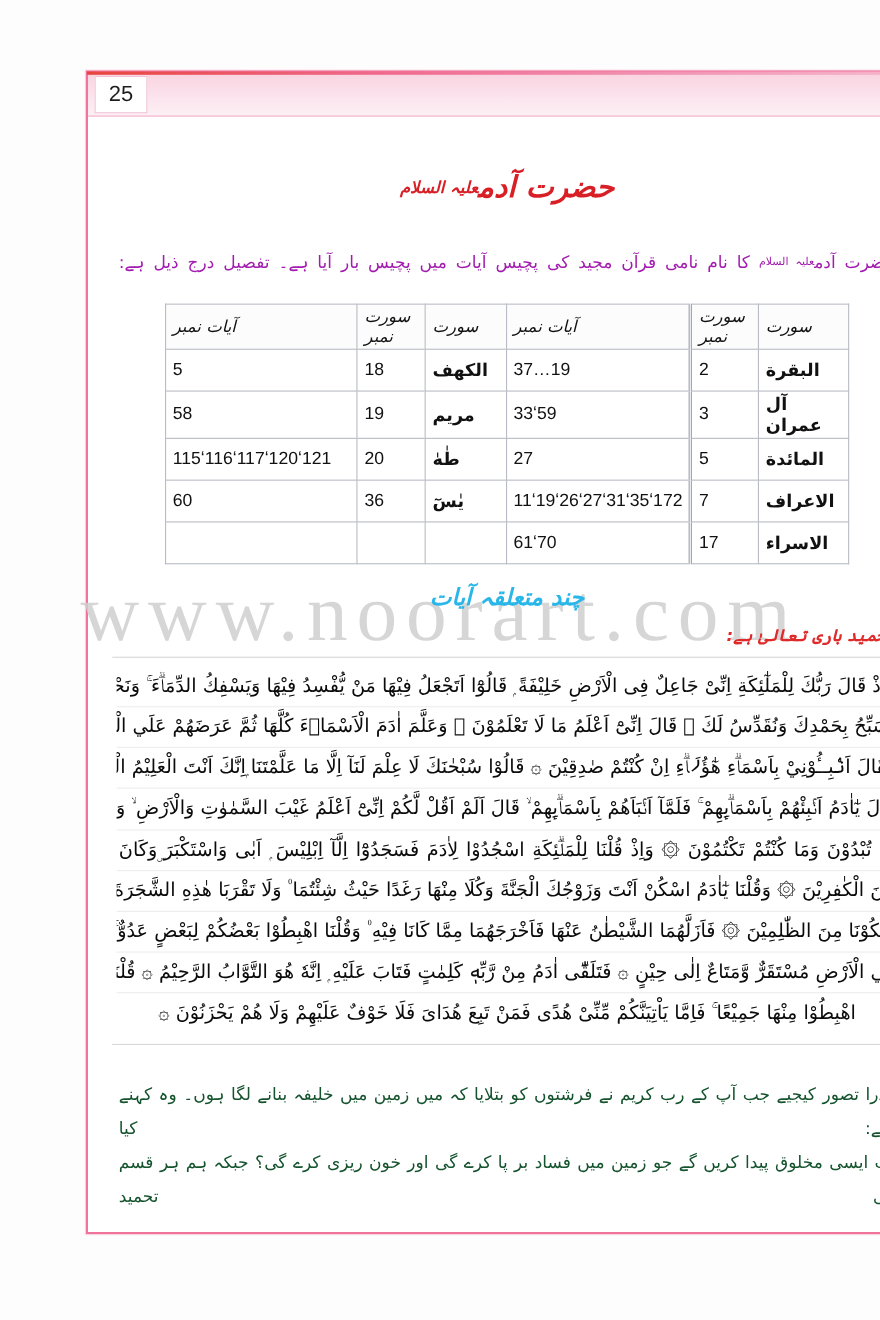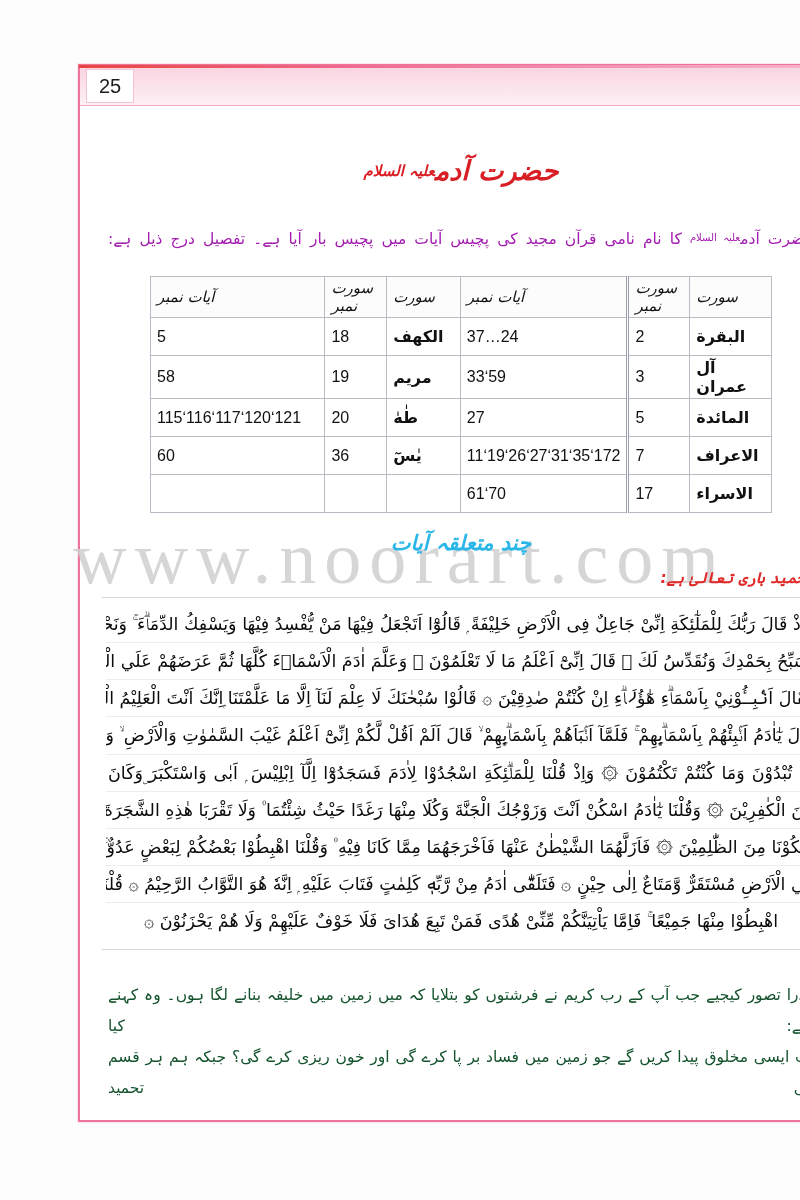--- a/index.html
+++ b/index.html
@@ -237,21 +237,21 @@
             <th class="divider">آیات نمبر</th>
             <th>سورت</th>
             <th>سورت نمبر</th>
             <th>آیات نمبر</th>
           </tr>
         </thead>
         <tbody>
           <tr>
             <td class="sname">البقرة</td>
             <td class="num">2</td>
-            <td class="num divider">24…37</td>
+            <td class="num divider">19…37</td>
             <td class="sname">الكهف</td>
             <td class="num">18</td>
             <td class="num">5</td>
           </tr>
           <tr>
             <td class="sname">آل عمران</td>
             <td class="num">3</td>
             <td class="num divider">33ʻ59</td>
             <td class="sname">مريم</td>
             <td class="num">19</td>

